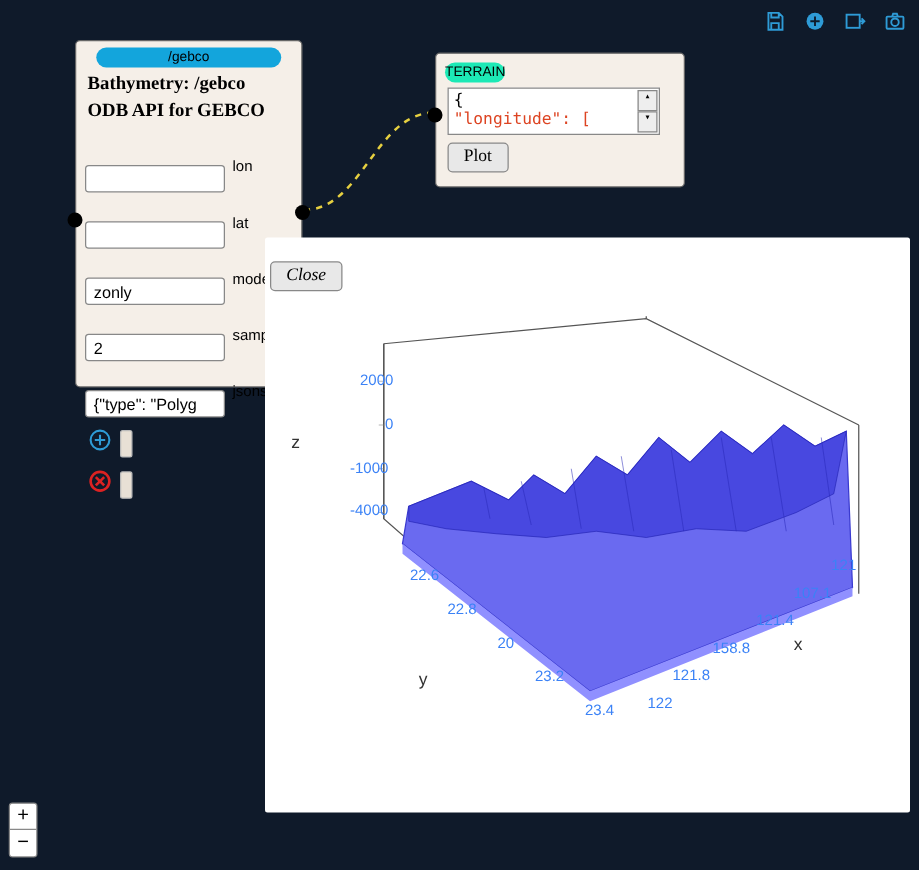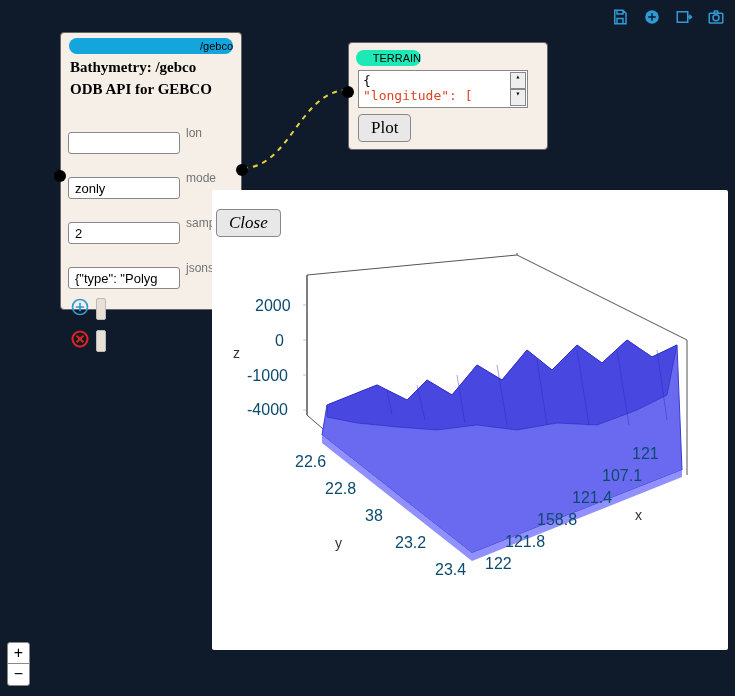--- a/index.html
+++ b/index.html
@@ -53,22 +53,22 @@
 
 .pill {
   display: block;
   margin: 0 auto 4px;
   border-radius: 10px;
   font-size: 11px;
   font-family: Arial, sans-serif;
   text-align: center;
   padding: 2px 0;
 }
-.pill-blue { background: #13a5dc; color: #000; width: 164px; text-align: right; }
-.pill-cyan { background: #1de9b6; color: #000; width: 65px; display: inline-block; margin: 0 0 4px 2px; text-align: right; }
+.pill-blue { background: #13a5dc; color: #000; width: 148px; }
+.pill-cyan { background: #1de9b6; color: #000; width: 48px; display: inline-block; margin: 0 0 4px 2px; text-align: right; }
 
 .node-title {
   font-size: 15px;
   font-weight: bold;
   color: #000;
   padding: 0 4px 2px;
   line-height: 1.3;
 }
 
 .row {
@@ -83,21 +83,21 @@
   padding: 2px 6px;
   font-size: 13px;
   font-family: Arial, sans-serif;
   border: 1px solid #888;
   border-radius: 3px;
   background: #fff;
   margin-top: 20px;
 }
 .row label {
   font-size: 12px;
-  color: #737373;
+  color: #000000;
   font-family: Arial, sans-serif;
 }
 
 .action-row {
   display: flex;
   align-items: center;
   gap: 6px;
   margin: 8px 4px 0;
 }
 .action-row svg { width: 20px; height: 20px; }
@@ -146,21 +146,21 @@
   font-size: 8px;
   text-align: center;
   line-height: 1;
   background: #eee;
   cursor: pointer;
 }
 
 .btn {
   display: inline-block;
   padding: 3px 12px;
-  font-size: 17px;
+  font-size: 14px;
   font-family: Georgia, serif;
   background: #e8e8e8;
   border: 1px solid #888;
   border-radius: 4px;
   cursor: pointer;
 }
 
 .close-btn {
   position: absolute;
   left: 216px;
@@ -182,23 +182,24 @@
 .chart {
   position: absolute;
   left: 25px;
   top: 55px;
   width: 470px;
   height: 370px;
 }
 
 .axis-tick {
   position: absolute;
-  font-size: 16px;
-  color: #0c4a6e;
-  font-family: Arial, sans-serif;
+  font-size: 12px;
+  color: #3b82f6;
+  font-family: Arial, sans-serif;
+  margin-left: 33px;
 }
 .axis-label {
   position: absolute;
   font-size: 14px;
   color: #333;
   font-family: Arial, sans-serif;
 }
 
 .zoom-ctrl {
   position: absolute;
@@ -268,20 +269,24 @@
   <div class="node-title">Bathymetry: /gebco</div>
   <div class="node-title">ODB API for GEBCO</div>
 
   <div style="height:8px"></div>
 
   <div class="row">
     <input type="text" value="" style="">
     <label>lon</label>
   </div>
   <div class="row">
+    <input type="text" value="" style="">
+    <label>lat</label>
+  </div>
+  <div class="row">
     <input type="text" value="zonly" style="">
     <label>mode</label>
   </div>
   <div class="row">
     <input type="text" value="2" style="">
     <label>sample</label>
   </div>
   <div class="row">
     <input type="text" value="{&quot;type&quot;: &quot;Polyg" style="">
     <label>jsonsrc</label>
@@ -371,21 +376,21 @@
     
     <span class="axis-tick" style="left:18px; top:52px">2000</span>
     <span class="axis-tick" style="left:38px; top:87px">0</span>
     <span class="axis-tick" style="left:10px; top:122px">-1000</span>
     <span class="axis-tick" style="left:10px; top:156px">-4000</span>
     <span class="axis-label" style="left:-4px; top:100px">z</span>
 
     
     <span class="axis-tick" style="left:58px; top:208px">22.6</span>
     <span class="axis-tick" style="left:88px; top:235px">22.8</span>
-    <span class="axis-tick" style="left:128px; top:262px">38</span>
+    <span class="axis-tick" style="left:128px; top:262px">20</span>
     <span class="axis-tick" style="left:158px; top:289px">23.2</span>
     <span class="axis-tick" style="left:198px; top:316px">23.4</span>
     <span class="axis-label" style="left:98px; top:290px">y</span>
 
     
     <span class="axis-tick" style="left:395px; top:200px">121</span>
     <span class="axis-tick" style="left:365px; top:222px">107.1</span>
     <span class="axis-tick" style="left:335px; top:244px">121.4</span>
     <span class="axis-tick" style="left:300px; top:266px">158.8</span>
     <span class="axis-tick" style="left:268px; top:288px">121.8</span>

